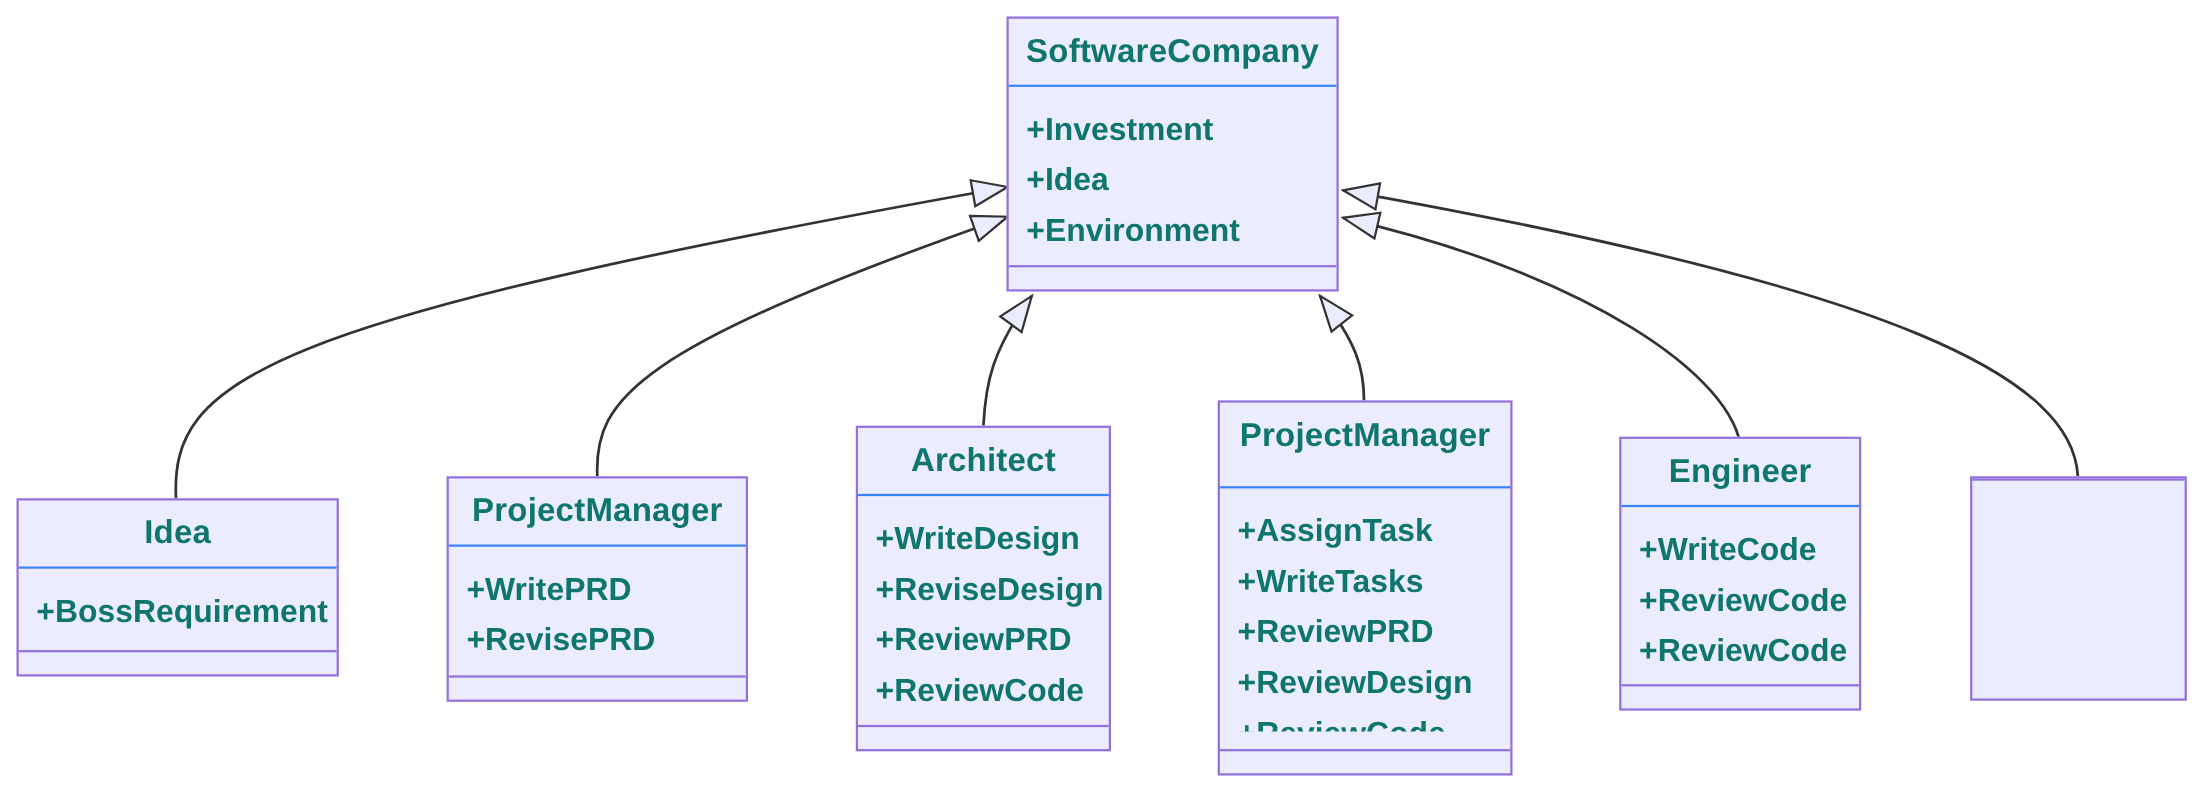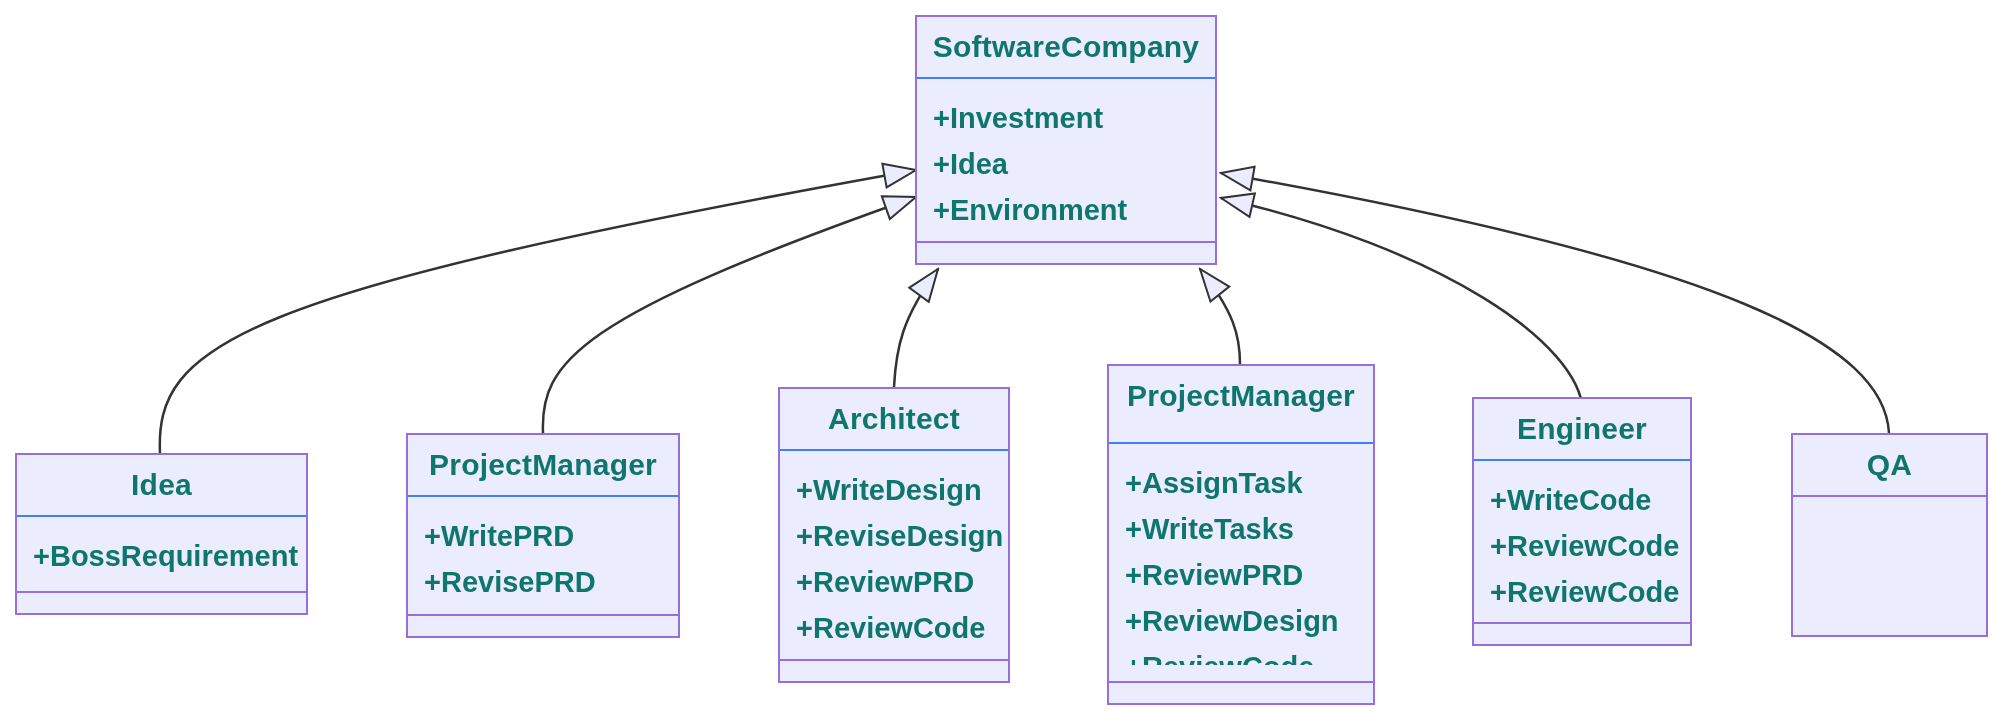--- a/index.html
+++ b/index.html
@@ -134,17 +134,16 @@
     <div class="cls-title">Engineer</div>
     <div class="cls-attrs">
       <div class="attr">+WriteCode</div>
       <div class="attr">+ReviewCode</div>
       <div class="attr">+ReviewCode</div>
     </div>
     <div class="cls-methods"></div>
   </div>
 
   <div class="cls" style="left:1791px; top:433px; width:197px; height:204px;">
-    <div class="cls-title">QA</div>
     <div class="cls-methods"></div>
   </div>
 
 </div>
 
 </body></html>

